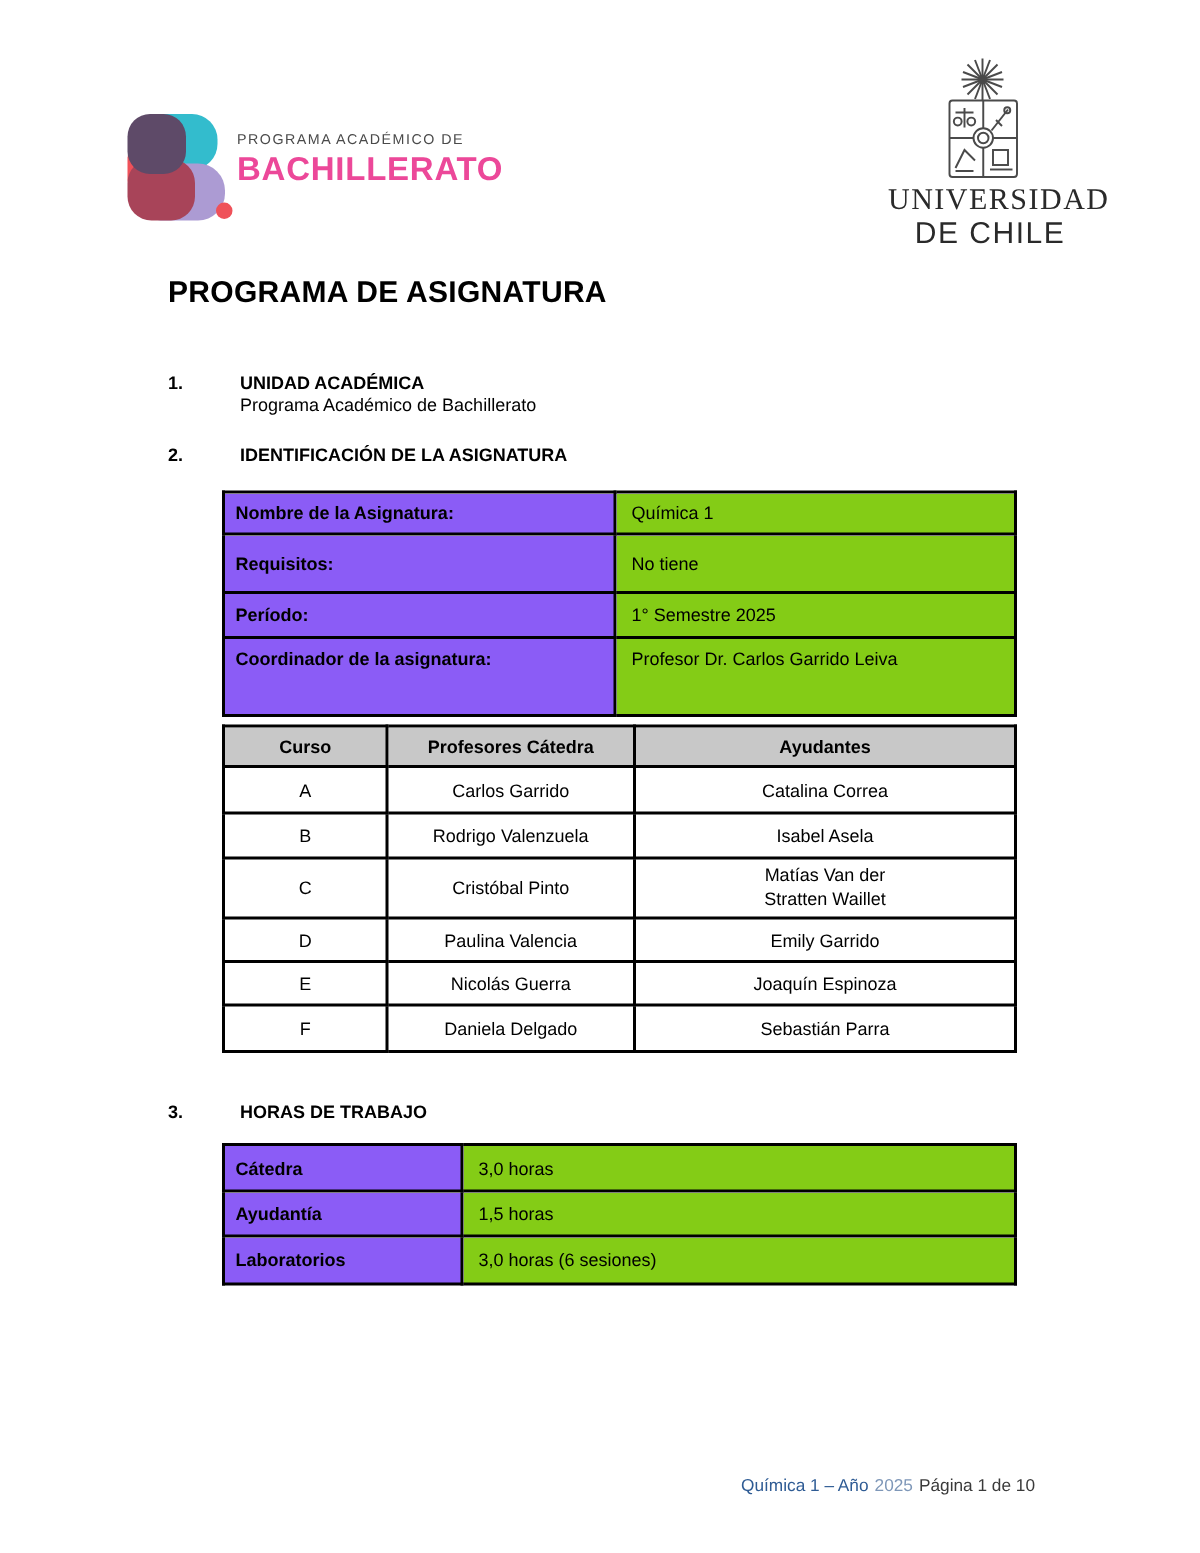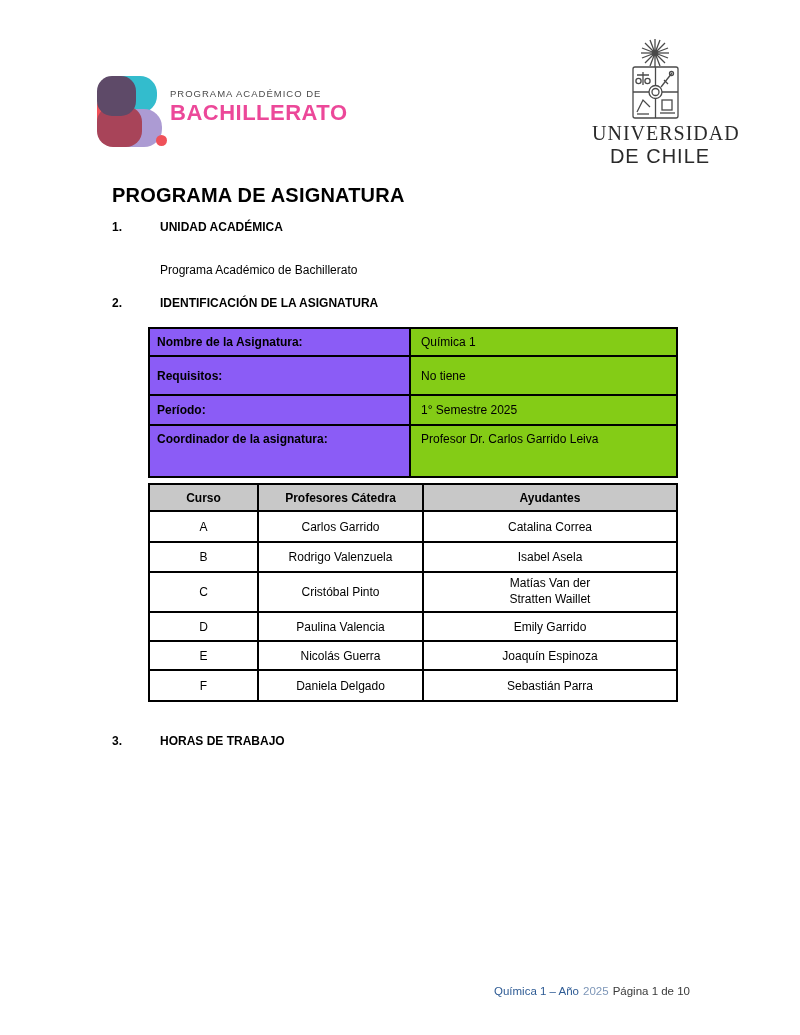--- a/index.html
+++ b/index.html
@@ -3,21 +3,21 @@
 <meta charset="utf-8">
 <style>
   * { margin:0; padding:0; box-sizing:border-box; }
   html,body { background:#ffffff; }
   .page {
     position:relative; width:800px; height:1035px; background:#ffffff;
     font-family:"Liberation Sans", sans-serif; color:#000; overflow:hidden;
   }
 
   
-  .bach-logo { position:absolute; left:85px; top:76px; width:300px; height:75px;margin-left:12px; }
+  .bach-logo { position:absolute; left:85px; top:76px; width:300px; height:75px; }
   .bmark { position:absolute; left:0; top:0; width:72px; height:72px; }
   .bmark .shape { position:absolute; }
   .shape-teal    { left:12px; top:0;    width:48px; height:37px; background:#33BCCD; border-radius:10px 17px 17px 10px; z-index:1; }
   .shape-lav     { left:12px; top:33px; width:53px; height:38px; background:#AC9BD3; border-radius:10px 18px 18px 10px; z-index:1; }
   .shape-sliver  { left:0;    top:22px; width:15px; height:29px; background:#EF5159; border-radius:7px; z-index:2; }
   .shape-crimson { left:0;    top:30px; width:45px; height:41px; background:#A84459; border-radius:16px; z-index:3; }
   .shape-purple  { left:0;    top:0;    width:39px; height:40px; background:#5E4A68; border-radius:15px; z-index:4; }
   .shape-dot     { left:59px; top:59px; width:11px; height:11px; background:#EF5159; border-radius:50%; z-index:5; }
   .bach-text { position:absolute; left:73px; top:12px; }
   .bach-tagline { font-size:9.5px; letter-spacing:1px; color:#4a4a4a; white-space:nowrap; }
@@ -26,21 +26,21 @@
   
   .uch-logo { position:absolute; left:592px; top:36px; width:136px; text-align:center; }
   .uch-logo svg { display:block; }
   .uch-line1 { font-family:"Liberation Serif", serif; font-size:20px; letter-spacing:1px; color:#2a2a2a; line-height:1; margin-top:3px; white-space:nowrap; }
   .uch-line2 { font-family:Liberation Sans, sans-serif; font-size:20px; letter-spacing:1px; color:#2a2a2a; line-height:1; margin-top:3px; white-space:nowrap; }
 
   
   .doc-title { position:absolute; left:112px; top:184px; font-size:20px; font-weight:bold; letter-spacing:0.2px;text-align:right; }
   .section-heading { position:absolute; left:112px; font-size:12px; font-weight:bold; white-space:nowrap; }
   .section-heading .num { display:inline-block; width:48px; }
-  .sec1 { top:220px; } .sec2 { top:296px; } .sec3 { top:734px; }
+  .sec1 { top:248px; } .sec2 { top:296px; } .sec3 { top:734px; }
   .body-text { position:absolute; left:160px; top:263px; font-size:12px; }
 
   
   table { position:absolute; border-collapse:collapse; table-layout:fixed; }
   td, th { border:2px solid #000; font-size:12px; font-weight:normal; overflow:hidden; }
   .label-cell { background:#8b5cf6; font-weight:bold; padding-left:7px; text-align:left; }
   .value-cell { background:#84cc16; padding-left:10px; text-align:left; }
 
   .t-ident { left:148px; top:327px; width:528px; }
   .t-ident .r1 { height:28px; } .t-ident .r2 { height:39px; } .t-ident .r3 { height:30px; }
@@ -204,18 +204,38 @@
       <td>Daniela Delgado</td>
       <td>Sebastián Parra</td>
     </tr>
   </tbody>
     </table>
 
   <div class="section-heading sec3">
     <span class="num">3.</span><span>HORAS DE TRABAJO</span>
   </div>
 
+  <table class="t-hours">
+    <colgroup>
+        <col style="width:159px">
+        <col style="width:369px">
+      </colgroup>
+    <tbody>
+        <tr class="r1">
+      <td class="label-cell">Cátedra</td>
+      <td class="value-cell">3,0 horas</td>
+    </tr>
+    <tr class="r2">
+      <td class="label-cell">Ayudantía</td>
+      <td class="value-cell">1,5 horas</td>
+    </tr>
+    <tr class="r3">
+      <td class="label-cell">Laboratorios</td>
+      <td class="value-cell">3,0 horas (6 sesiones)</td>
+    </tr>
+  </tbody>
+    </table>
 
   <div class="footer">
     <span class="course-ref">Química 1 – Año</span><span class="year">2025</span><span class="page-info">Página 1 de 10</span>
   </div>
 
 </div>
 
 </body></html>

